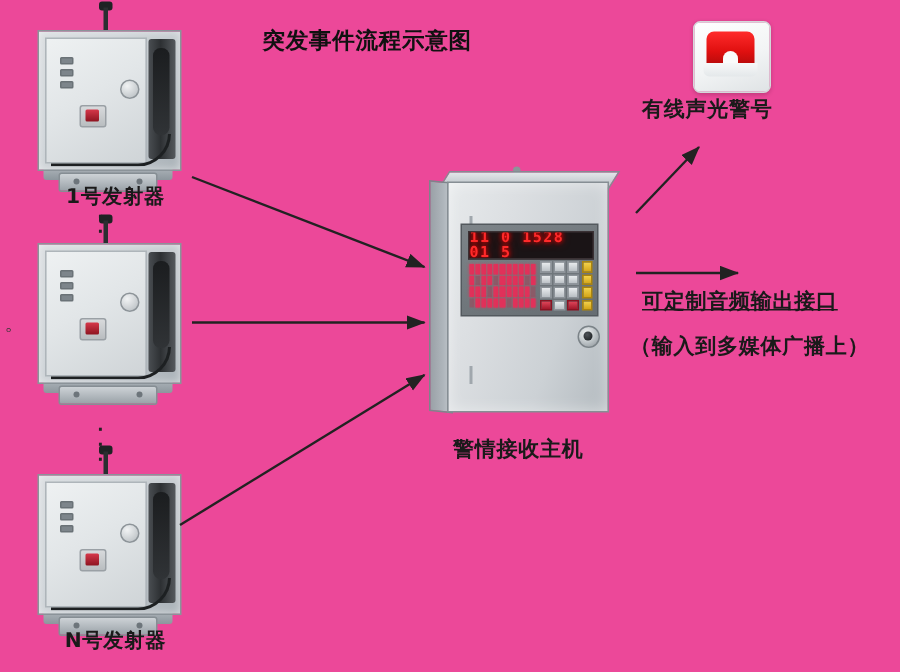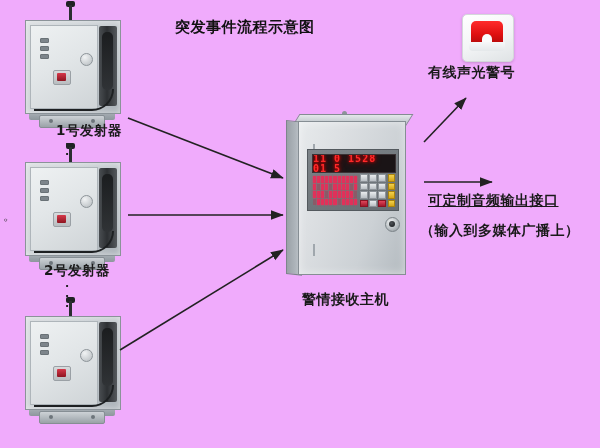--- a/index.html
+++ b/index.html
@@ -4,21 +4,21 @@
 <style>
   html, body {
     margin: 0;
     padding: 0;
     background: #ffffff;
   }
   #stage {
     position: relative;
     width: 600px;
     height: 448px;
-    background: #f0abfc;
+    background: #ec4899;
     overflow: hidden;
     font-family: "DejaVu Sans", "Liberation Sans", sans-serif;
   }
 
   
   .txt {
     position: absolute;
     color: #1a1a1a;
     white-space: nowrap;
     letter-spacing: 0.5px;
@@ -29,21 +29,21 @@
     font-size: 15px;
     font-weight: 600;
     color: #111;
   }
   .label-tx {
     font-size: 13.5px;
     font-weight: 600;
     text-align: center;
     width: 130px;
   }
-  .lbl-tx1 { left: 24px; top: 122px; }
+  .lbl-tx1 { left: 12px; top: 122px; }
   .lbl-tx2 { left: 12px; top: 262px; }
   .lbl-txn { left: 12px; top: 418px; }
   .lbl-host {
     left: 281px;
     top: 291px;
     font-size: 14px;
     font-weight: 600;
     margin-left: 21px;
   }
   .lbl-siren {
@@ -507,21 +507,20 @@
           <div class="tx-btn-in"></div>
         </div>
       </div>
       <div class="tx-cable"></div>
     </div>
     <div class="tx-foot">
       <i class="l"></i>
       <i class="r"></i>
     </div>
   </div>
-  <div class="txt label-tx lbl-tx2">2号发射器</div>
 
   <div class="vdots vdots-2">
     <span>·</span>
     <span>·</span>
     <span>·</span>
   </div>
 
   <div class="tx tx-n">
     <div class="tx-ant-tip"></div>
     <div class="tx-antenna"></div>
@@ -539,20 +538,21 @@
           <div class="tx-btn-in"></div>
         </div>
       </div>
       <div class="tx-cable"></div>
     </div>
     <div class="tx-foot">
       <i class="l"></i>
       <i class="r"></i>
     </div>
   </div>
+  <div class="txt label-tx lbl-txn">N号发射器</div>
 
   <div id="host">
     <div class="host-knobtop"></div>
     <div class="host-top"></div>
     <div class="host-side"></div>
     <div class="host-front">
       <div class="host-hinge t"></div>
       <div class="host-hinge b"></div>
       <div class="host-panel">
         <div class="host-lcd">

